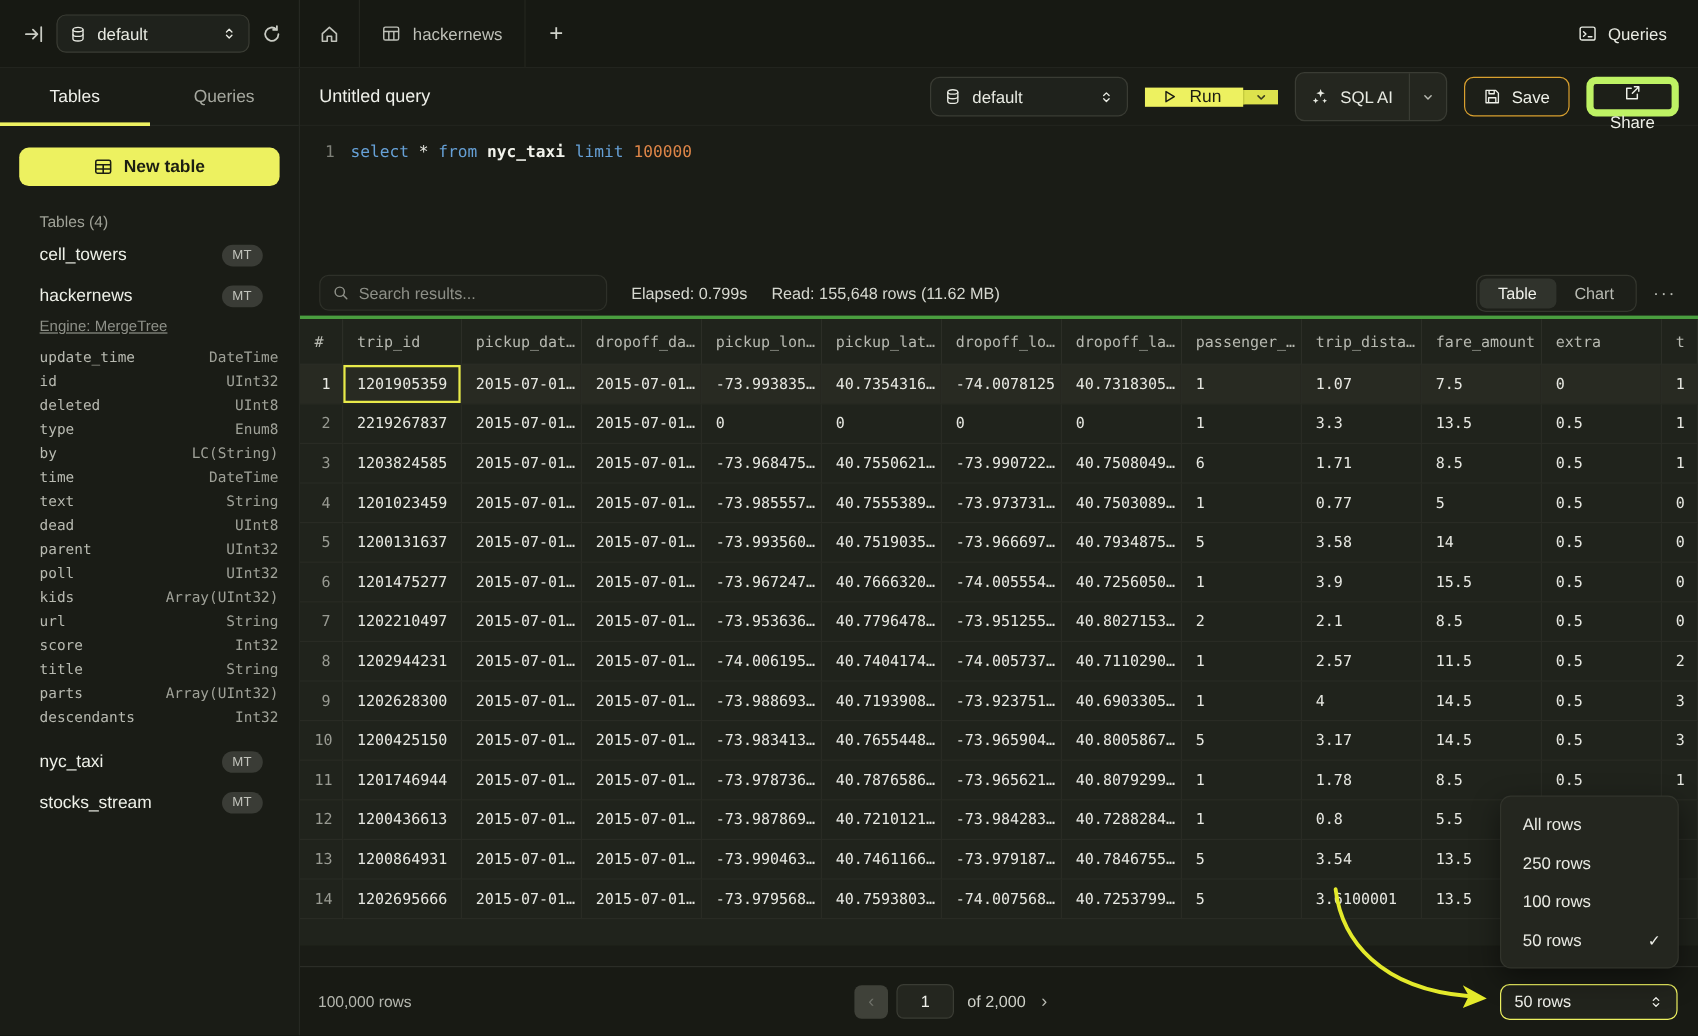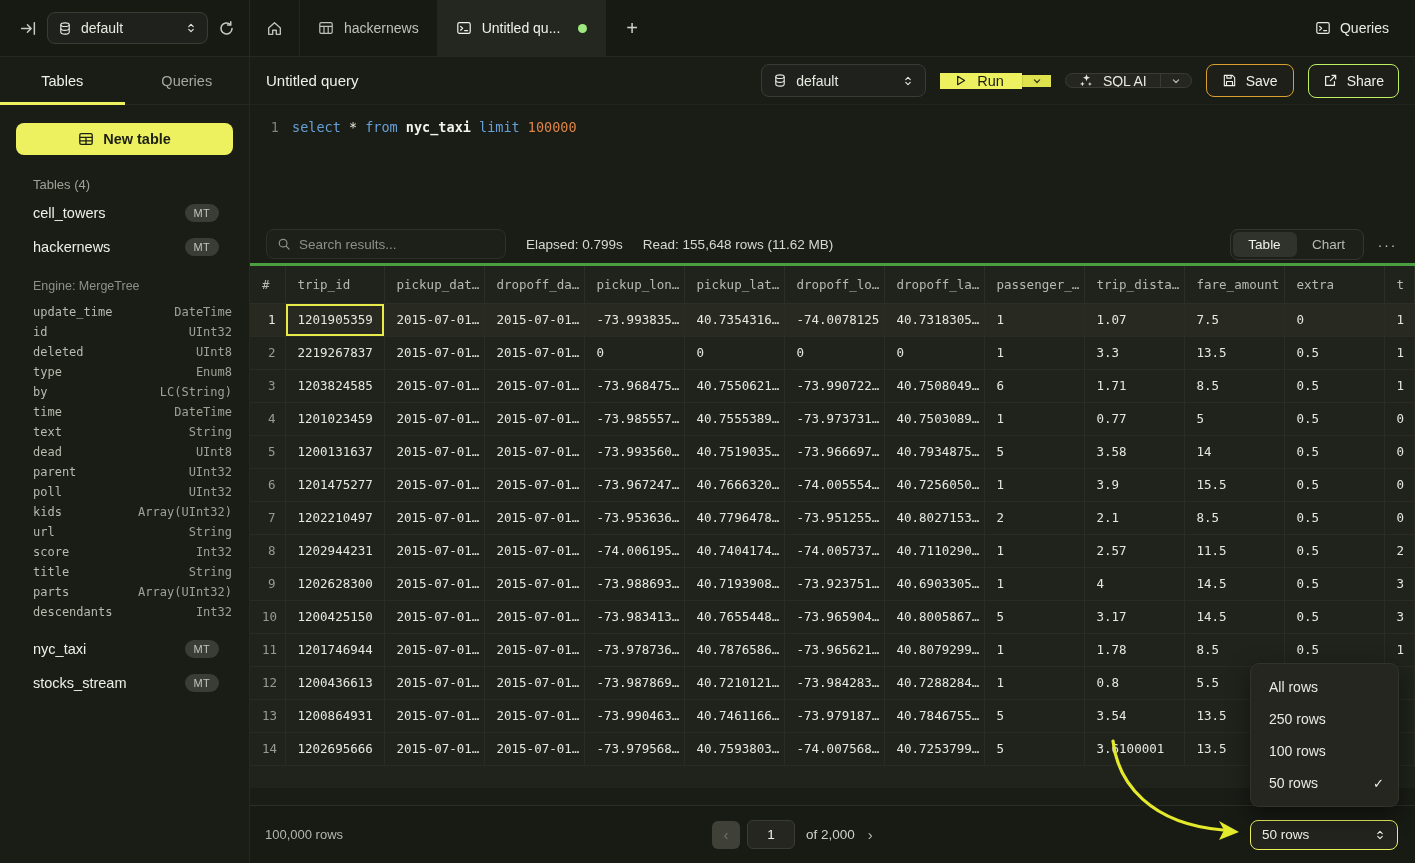--- a/index.html
+++ b/index.html
@@ -32,42 +32,42 @@
   .side-tab.active::after { content:""; position:absolute; left:0; right:0; bottom:-1px; height:3px; background:var(--accent,#edf160); }
   .new-table-btn { margin:18px 16px 0; height:32px; background:var(--accent,#edf160); color:#1d1f12; border:none; border-radius:8px; font-size:14.5px; font-family:inherit; display:flex; align-items:center; justify-content:center; gap:9px; cursor:pointer;font-weight:bold; }
   .side-search { margin:16px 16px 0; height:31px; background:#1d1f19; border:1px solid #33352d; border-radius:8px; display:flex; align-items:center; padding:0 10px; gap:8px; color:#8e9088; }
   .side-search input { background:none; border:none; outline:none; color:#d7d9d1; font-family:inherit; font-size:13.5px; width:100%; }
   .side-search input::placeholder { color:#8e9088; }
   .side-scroll { flex:1; overflow:hidden; padding:0 16px; }
   .section-label { margin:22px 0 4px; padding-left:17px; color:#9fa197; font-size:13px; }
   .tbl-item { height:34px; display:flex; align-items:center; padding:0 14px 0 17px; cursor:pointer; border-radius:6px; }
   .tbl-name { color:#eef0e8; font-size:14.5px; flex:1; }
   .mt-badge { background:#3a3c36; color:#c2c4bc; font-size:11px; padding:3px 9px; border-radius:10px; letter-spacing:.3px; }
-  .engine { padding-left:17px; color:#8e9088; font-size:12.5px; margin:15px 0 9px; }
+  .engine { padding-left:17px; color:#8e9088; font-size:12.5px; margin:1px 0 9px;text-decoration:underline; }
   .cols { margin-bottom:10px; }
   .col-row { display:flex; justify-content:space-between; height:20px; align-items:center; padding:0 1px 0 17px; font-family:"DejaVu Sans Mono", monospace; font-size:12px; cursor:default; }
   .col-name { color:#b8bab1; }
   .col-type { color:#9fa198; }
 
   
   .main { flex:1; min-width:0; display:flex; flex-direction:column; background:#1a1c16; position:relative; }
   .query-toolbar { height:48px; flex:none; display:flex; align-items:center; padding:0 16px; border-bottom:1px solid rgba(255,255,255,0.03); }
   .query-title { font-size:15px; color:#eff0ea; }
   .qt-right { margin-left:auto; display:flex; align-items:center; gap:14px; }
   .pill { height:33px; border-radius:8px; border:1px solid #3a3c34; background:#1f221c; display:flex; align-items:center; padding:0 11px; gap:9px; color:#e8eae2; cursor:pointer; }
   .pill.db { width:165px; }
   .pill .grow { flex:1; }
   .run-btn { height:33px; border-radius:8px; overflow:hidden; display:flex; align-items:center; cursor:pointer; }
   .run-main { background:var(--accent,#edf160); color:#1c1e12; display:flex; align-items:center; gap:10px; padding:0 18px 0 14px; font-size:14.5px; }
   .run-caret { background:#dde24d; border-left:1px solid #c9cf3f; display:flex; align-items:center; padding:0 8px; color:#3c3e20; }
-  .dark-btn { height:15px; border-radius:8px; border:1px solid #3a3c34; background:#24261f; display:flex; align-items:center; color:#e8eae2; cursor:pointer; overflow:hidden; }
+  .dark-btn { height:41px; border-radius:8px; border:1px solid #3a3c34; background:#24261f; display:flex; align-items:center; color:#e8eae2; cursor:pointer; overflow:hidden; }
   .sqlai-main { display:flex; align-items:center; gap:9px; padding:0 13px; }
   .sqlai-caret { border-left:1px solid #3a3c34; padding:0 9px; align-self:stretch; display:flex; align-items:center; color:#b9bbb3; }
   .save-btn { height:33px; border-radius:8px; border:1.5px solid var(--save-border,#d9a02f); background:#1d1f18; display:flex; align-items:center; gap:9px; padding:0 15px; color:#eef0e8; cursor:pointer; }
-  .share-btn { height:33px; border-radius:8px; border:1px solid #bef264; background:#1d1f18; display:flex; align-items:center; gap:9px; padding:16px 14px; color:#eef0e8; cursor:pointer; }
+  .share-btn { height:33px; border-radius:8px; border:6px solid #bef264; background:#1d1f18; display:flex; align-items:center; gap:9px; padding:0 14px; color:#eef0e8; cursor:pointer;flex-direction:column; }
 
   .editor { height:120px; flex:none; font-family:"DejaVu Sans Mono", monospace; font-size:13.5px; padding-top:14px; display:flex; cursor:text; }
   .gutter { width:29px; flex:none; text-align:right; color:#7f8179; }
   .code { margin-left:13px; color:#e6e7e0; white-space:pre; }
   .code .kw { color:#66a0d6; }
   .code .tblname { color:#f2f3ec; font-weight:bold; }
   .code .num { color:#dd8548; }
 
   .results-toolbar { height:38px; flex:none; display:flex; align-items:center; padding:0 16px; gap:20px; }
   .res-search { width:240px; height:30px; background:#1d1f19; border:1px solid #2e3029; border-radius:8px; display:flex; align-items:center; padding:0 10px; gap:8px; color:#8e9088; }
@@ -160,30 +160,20 @@
         </span>
       </div>
       <div class="tab">
         <span>
           <svg class="ic" width="16" height="16" viewBox="0 0 16 16" fill="none" stroke="currentColor" stroke-width="1.2">
               <rect x="1.8" y="2.6" width="12.4" height="10.8" rx="1.4"></rect>
               <path d="M1.8 6.3h12.4M6 6.3v7.1M10.2 6.3v7.1"></path>
             </svg>
         </span>
         <span>hackernews</span>
-      </div>
-      <div class="tab active">
-        <span>
-          <svg class="ic" width="16" height="16" viewBox="0 0 16 16" fill="none" stroke="currentColor" stroke-width="1.2" stroke-linecap="round" stroke-linejoin="round">
-              <rect x="1.8" y="2.6" width="12.4" height="10.8" rx="1.6"></rect>
-              <path d="m4.6 6.4 2 1.9-2 1.9M8.6 10.6h3"></path>
-            </svg>
-        </span>
-        <span>Untitled qu...</span>
-        <span class="dot"></span>
       </div>
       <div class="plus-tab">+</div>
     </div>
     <div class="topbar-right">
       <span>
         <svg class="ic" width="16" height="16" viewBox="0 0 16 16" fill="none" stroke="currentColor" stroke-width="1.2" stroke-linecap="round" stroke-linejoin="round">
             <rect x="1.8" y="2.6" width="12.4" height="10.8" rx="1.6"></rect>
             <path d="m4.6 6.4 2 1.9-2 1.9M8.6 10.6h3"></path>
           </svg>
       </span>

